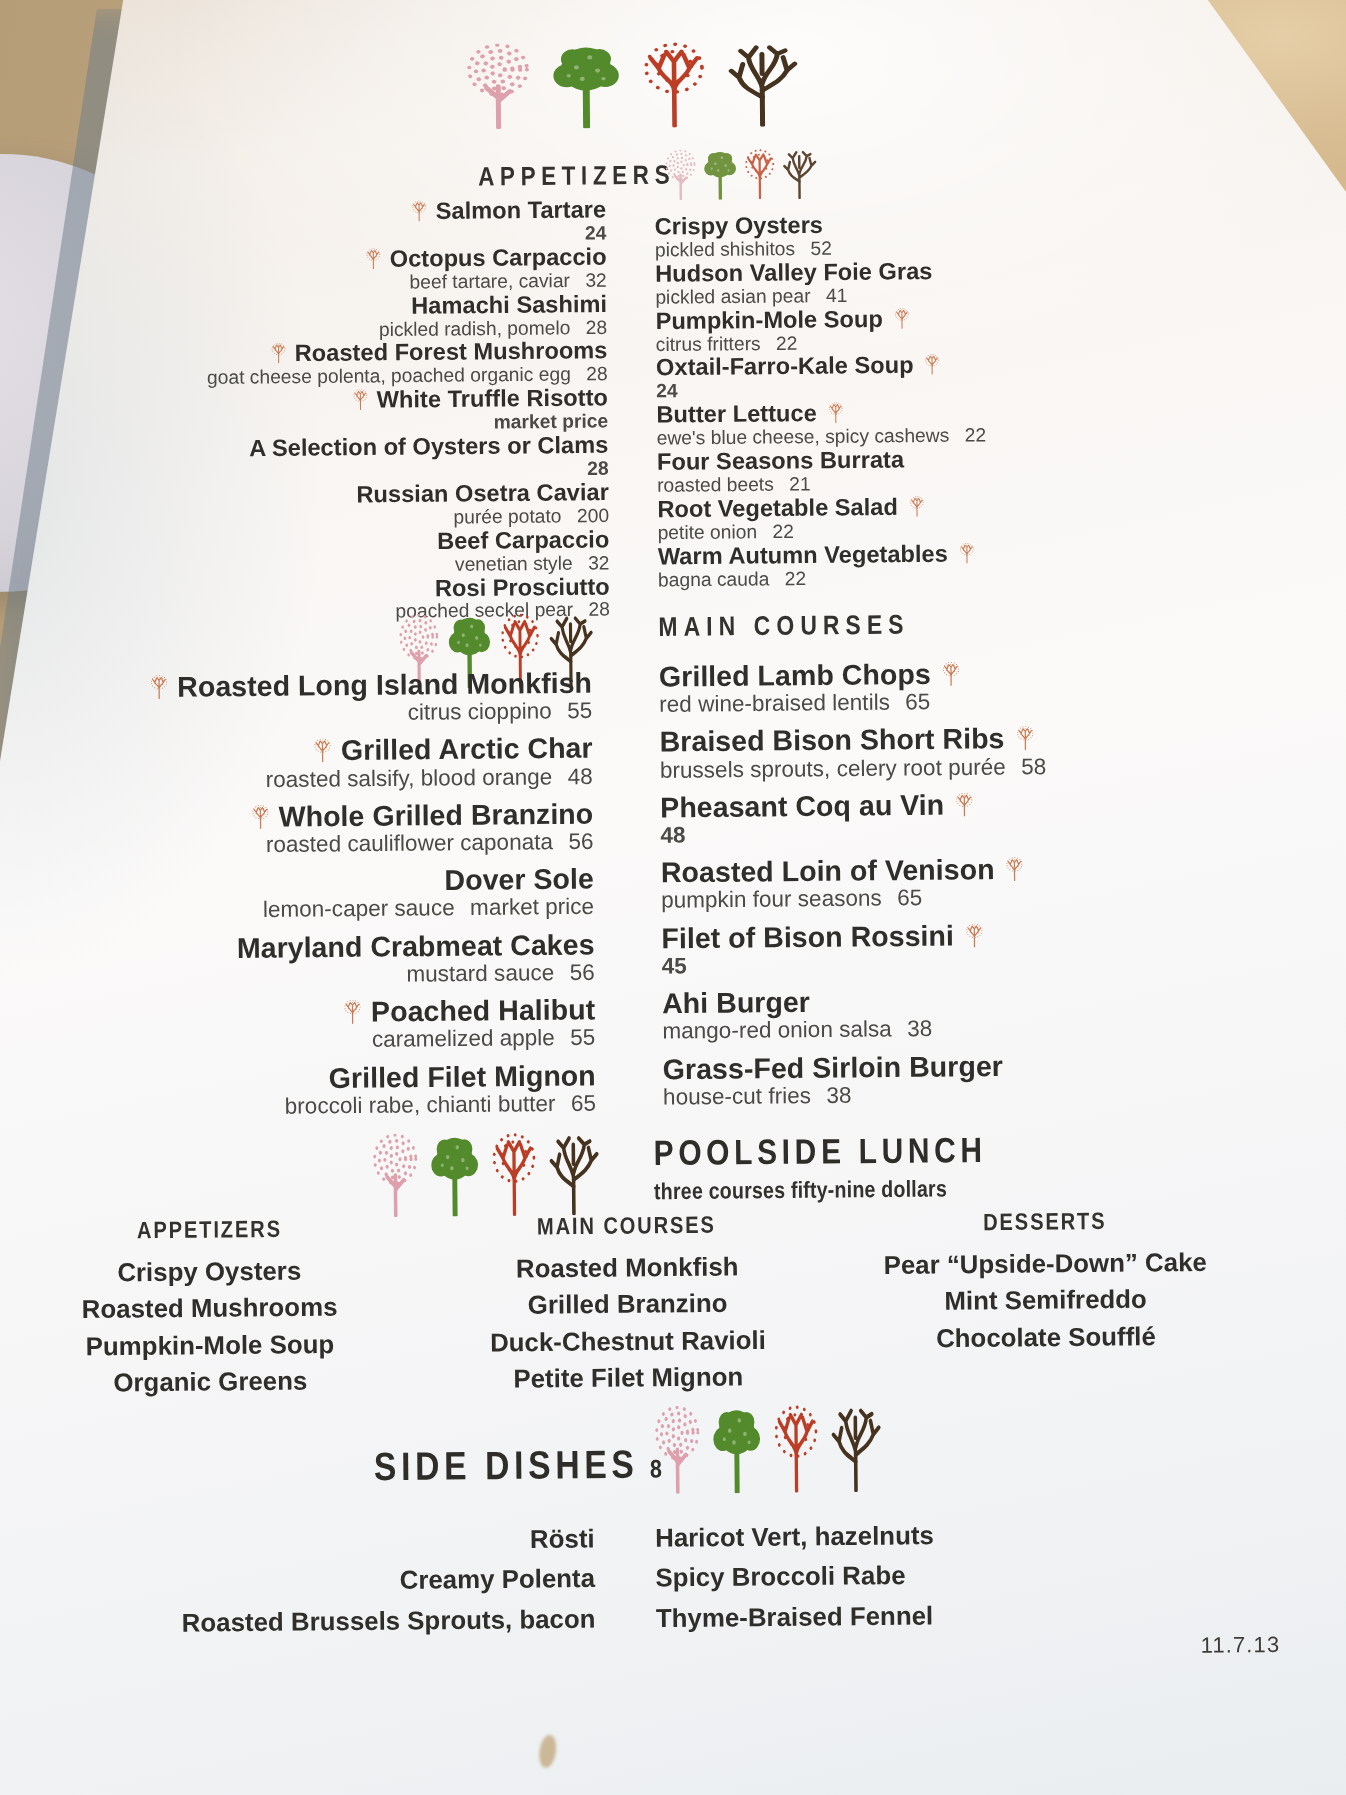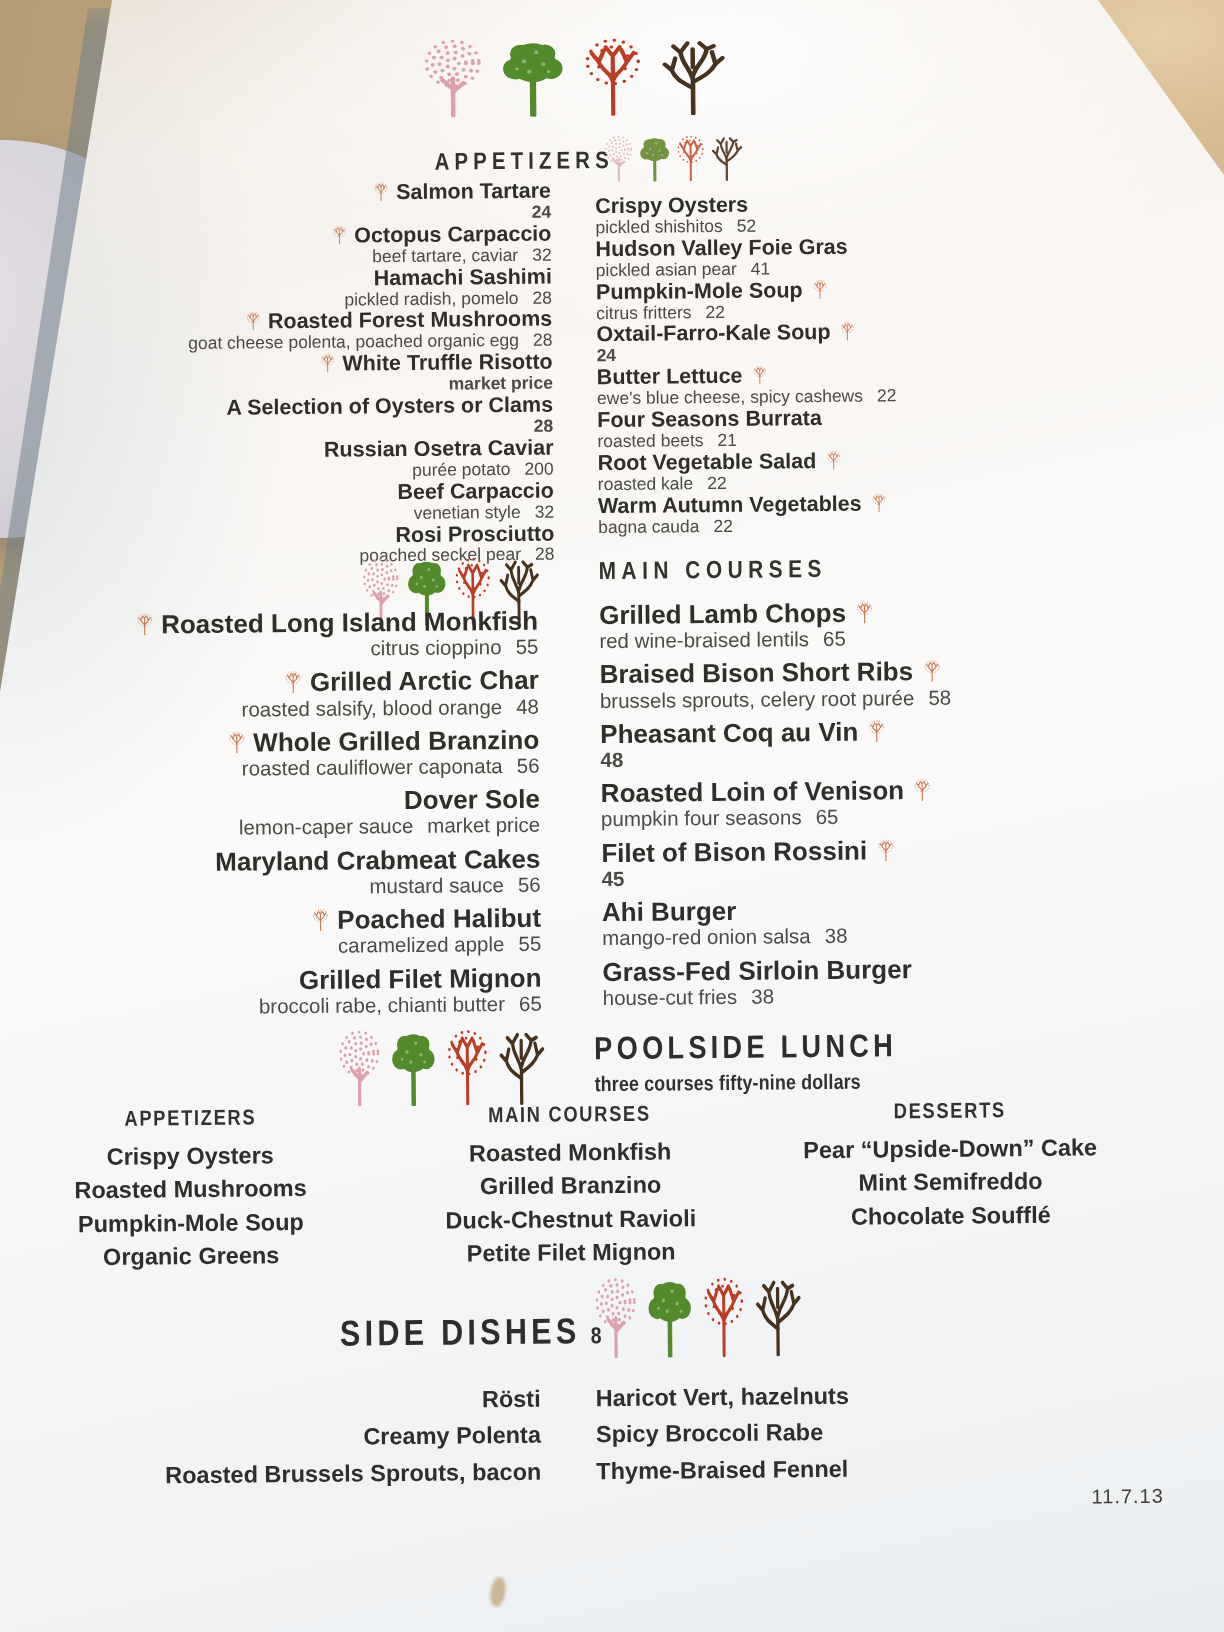--- a/index.html
+++ b/index.html
@@ -245,21 +245,21 @@
               <div class="dish-sub"><span class="ds">ewe's blue cheese, spicy cashews</span><span class="pr">22</span></div>
             </div>
             <div class="dish">
               <div class="dish-name"><span>Four Seasons Burrata</span></div>
               <div class="dish-sub"><span class="ds">roasted beets</span><span class="pr">21</span></div>
             </div>
             <div class="dish">
               <div class="dish-name"><span>Root Vegetable Salad</span><svg viewBox="0 0 40 52" preserveAspectRatio="none" class="marker-tree">
                   <use href="#sym-autumn"></use>
                 </svg></div>
-              <div class="dish-sub"><span class="ds">roasted kale</span><span class="pr">22</span></div>
+              <div class="dish-sub"><span class="ds">petite onion</span><span class="pr">22</span></div>
             </div>
             <div class="dish">
               <div class="dish-name"><span>Warm Autumn Vegetables</span><svg viewBox="0 0 40 52" preserveAspectRatio="none" class="marker-tree">
                   <use href="#sym-autumn"></use>
                 </svg></div>
               <div class="dish-sub"><span class="ds">bagna cauda</span><span class="pr">22</span></div>
             </div>
           </div>
       </div>
 

